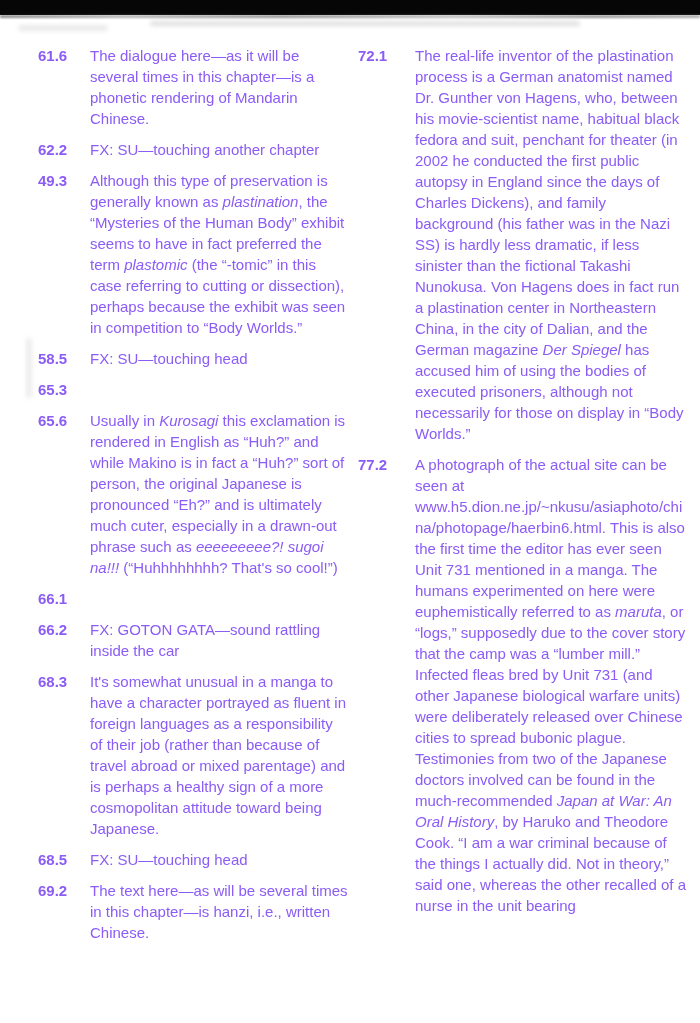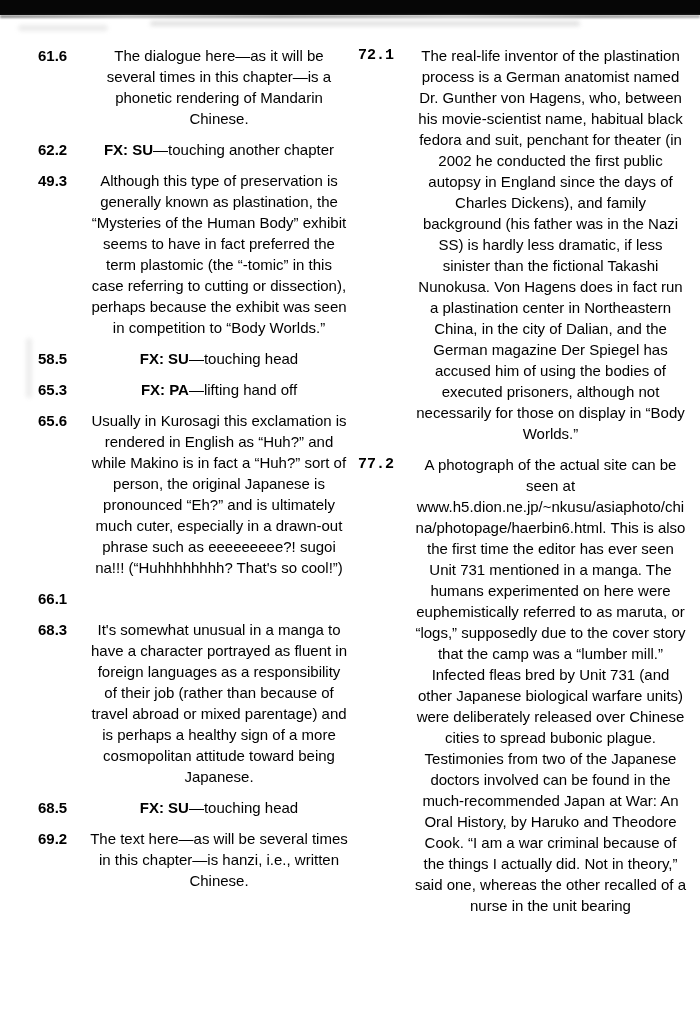--- a/index.html
+++ b/index.html
@@ -53,33 +53,33 @@
   .entry {
     display: flex;
     align-items: flex-start;
     margin-bottom: 10px;
   }
   .entry-number {
     flex: none;
     font-weight: 700;
   }
   .col-left  .entry-number { width: 52px; }
-  .col-right .entry-number { width: 57px; font-family: Liberation Mono, monospace; }
+  .col-right .entry-number { width: 57px; }
   .entry-text {
     flex: 1;
-    text-align: center;
+    text-align: left;
     overflow-wrap: anywhere;
   }
-  .seg-bold   { font-weight: 700; }
-  .seg-italic { }
+  .seg-bold   { font-weight: 400; }
+  .seg-italic { font-style: italic; }
 </style>
 </head>
 <body>
 
-<div class="page" style="background: rgb(255, 255, 255); color: #000000;">
+<div class="page" style="background: rgb(255, 255, 255); color: #8b5cf6;">
   <div class="scan-top-bar" style="background: rgb(6, 6, 6);"></div>
   <div class="scan-streak streak-1"></div>
   <div class="scan-streak streak-2"></div>
   <div class="scan-streak streak-3"></div>
   <div class="col col-left">
       <div class="entry">
         <div class="entry-number">61.6</div>
         <div class="entry-text"><span>The dialogue here—as it will be several times in this chapter—is a phonetic rendering of Mandarin Chinese.</span></div>
       </div>
       <div class="entry">
@@ -89,28 +89,31 @@
       <div class="entry">
         <div class="entry-number">49.3</div>
         <div class="entry-text"><span>Although this type of preservation is generally known as </span><span class="seg-italic">plastination</span><span>, the “Mysteries of the Human Body” exhibit seems to have in fact preferred the term </span><span class="seg-italic">plastomic</span><span> (the “-tomic” in this case referring to cutting or dissection), perhaps because the exhibit was seen in competition to “Body Worlds.”</span></div>
       </div>
       <div class="entry">
         <div class="entry-number">58.5</div>
         <div class="entry-text"><span class="seg-bold">FX: SU</span><span>—touching head</span></div>
       </div>
       <div class="entry">
         <div class="entry-number">65.3</div>
-        <div class="entry-text"><span class="seg-bold">FX: PA</span><span>—lifting hand off</span></div>
       </div>
       <div class="entry">
         <div class="entry-number">65.6</div>
         <div class="entry-text"><span>Usually in </span><span class="seg-italic">Kurosagi</span><span> this exclamation is rendered in English as “Huh?” and while Makino is in fact a “Huh?” sort of person, the original Japanese is pronounced “Eh?” and is ultimately much cuter, especially in a drawn-out phrase such as </span><span class="seg-italic">eeeeeeeee?! sugoi na!!!</span><span> (“Huhhhhhhhh? That's so cool!”)</span></div>
       </div>
       <div class="entry">
         <div class="entry-number">66.1</div>
+      </div>
+      <div class="entry">
+        <div class="entry-number">66.2</div>
+        <div class="entry-text"><span class="seg-bold">FX: GOTON GATA</span><span>—sound rattling inside the car</span></div>
       </div>
       <div class="entry">
         <div class="entry-number">68.3</div>
         <div class="entry-text"><span>It's somewhat unusual in a manga to have a character portrayed as fluent in foreign languages as a responsibility of their job (rather than because of travel abroad or mixed parentage) and is perhaps a healthy sign of a more cosmopolitan attitude toward being Japanese.</span></div>
       </div>
       <div class="entry">
         <div class="entry-number">68.5</div>
         <div class="entry-text"><span class="seg-bold">FX: SU</span><span>—touching head</span></div>
       </div>
       <div class="entry">

